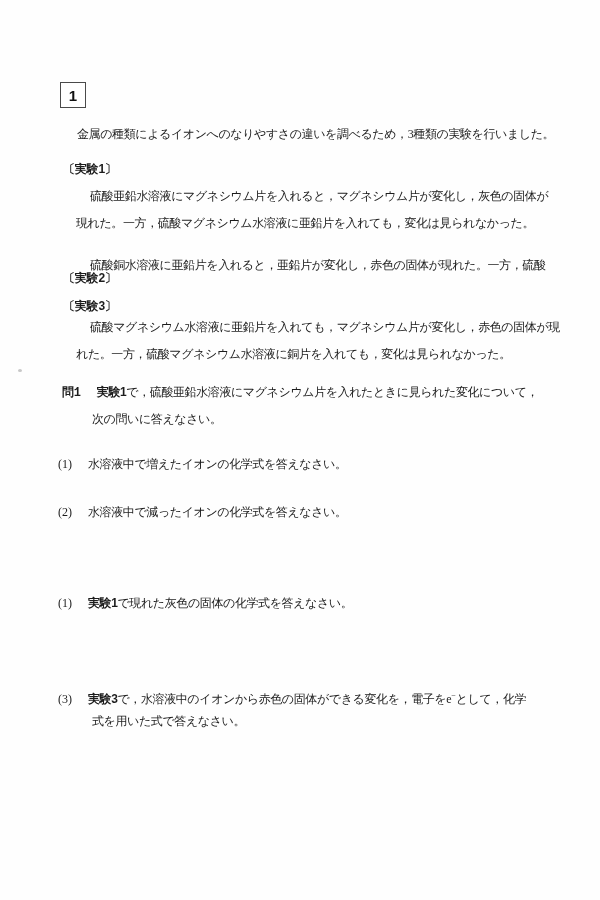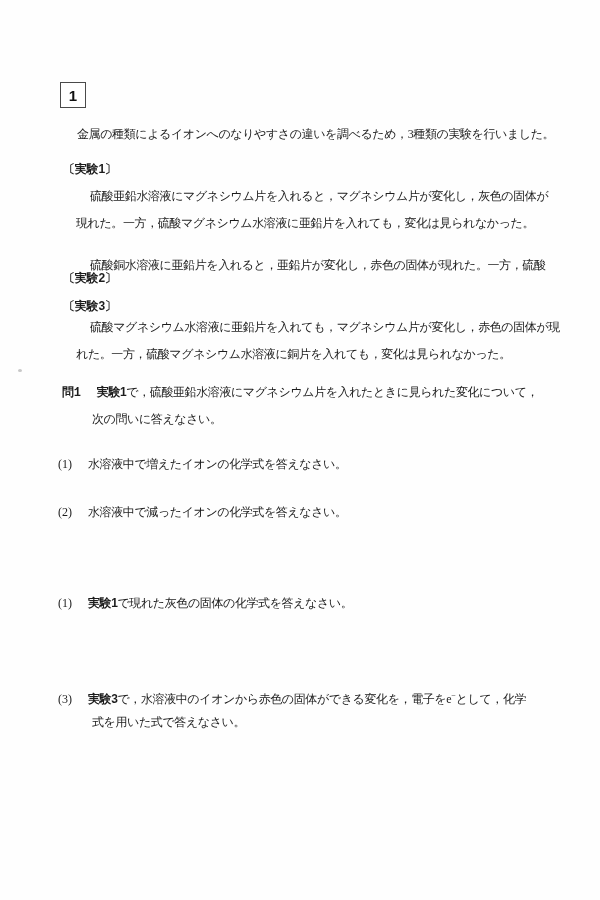--- a/index.html
+++ b/index.html
@@ -112,15 +112,15 @@
 
 
   <div class="line" style="left:58px; top:596px;">
     <span class="sub-num">(1)</span><span class="exp-ref">実験1</span><span>で現れた灰色の固体の化学式を答えなさい。</span>
   </div>
 
 
   <div class="line" style="left:58px; top:688px;">
     <span class="sub-num">(3)</span><span class="exp-ref">実験3</span><span>で，水溶液中のイオンから赤色の固体ができる変化を，電子を</span><span>e</span><sup class="electron-charge">−</sup><span>として，化学</span>
   </div>
-  <div class="line" style="left:92px; top:715px;">式を用いた式で答えなさい。</div>
+  <div class="line" style="left:92px; top:715px;font-family:Liberation Mono, monospace;">式を用いた式で答えなさい。</div>
 
 </div>
 
 </body></html>

